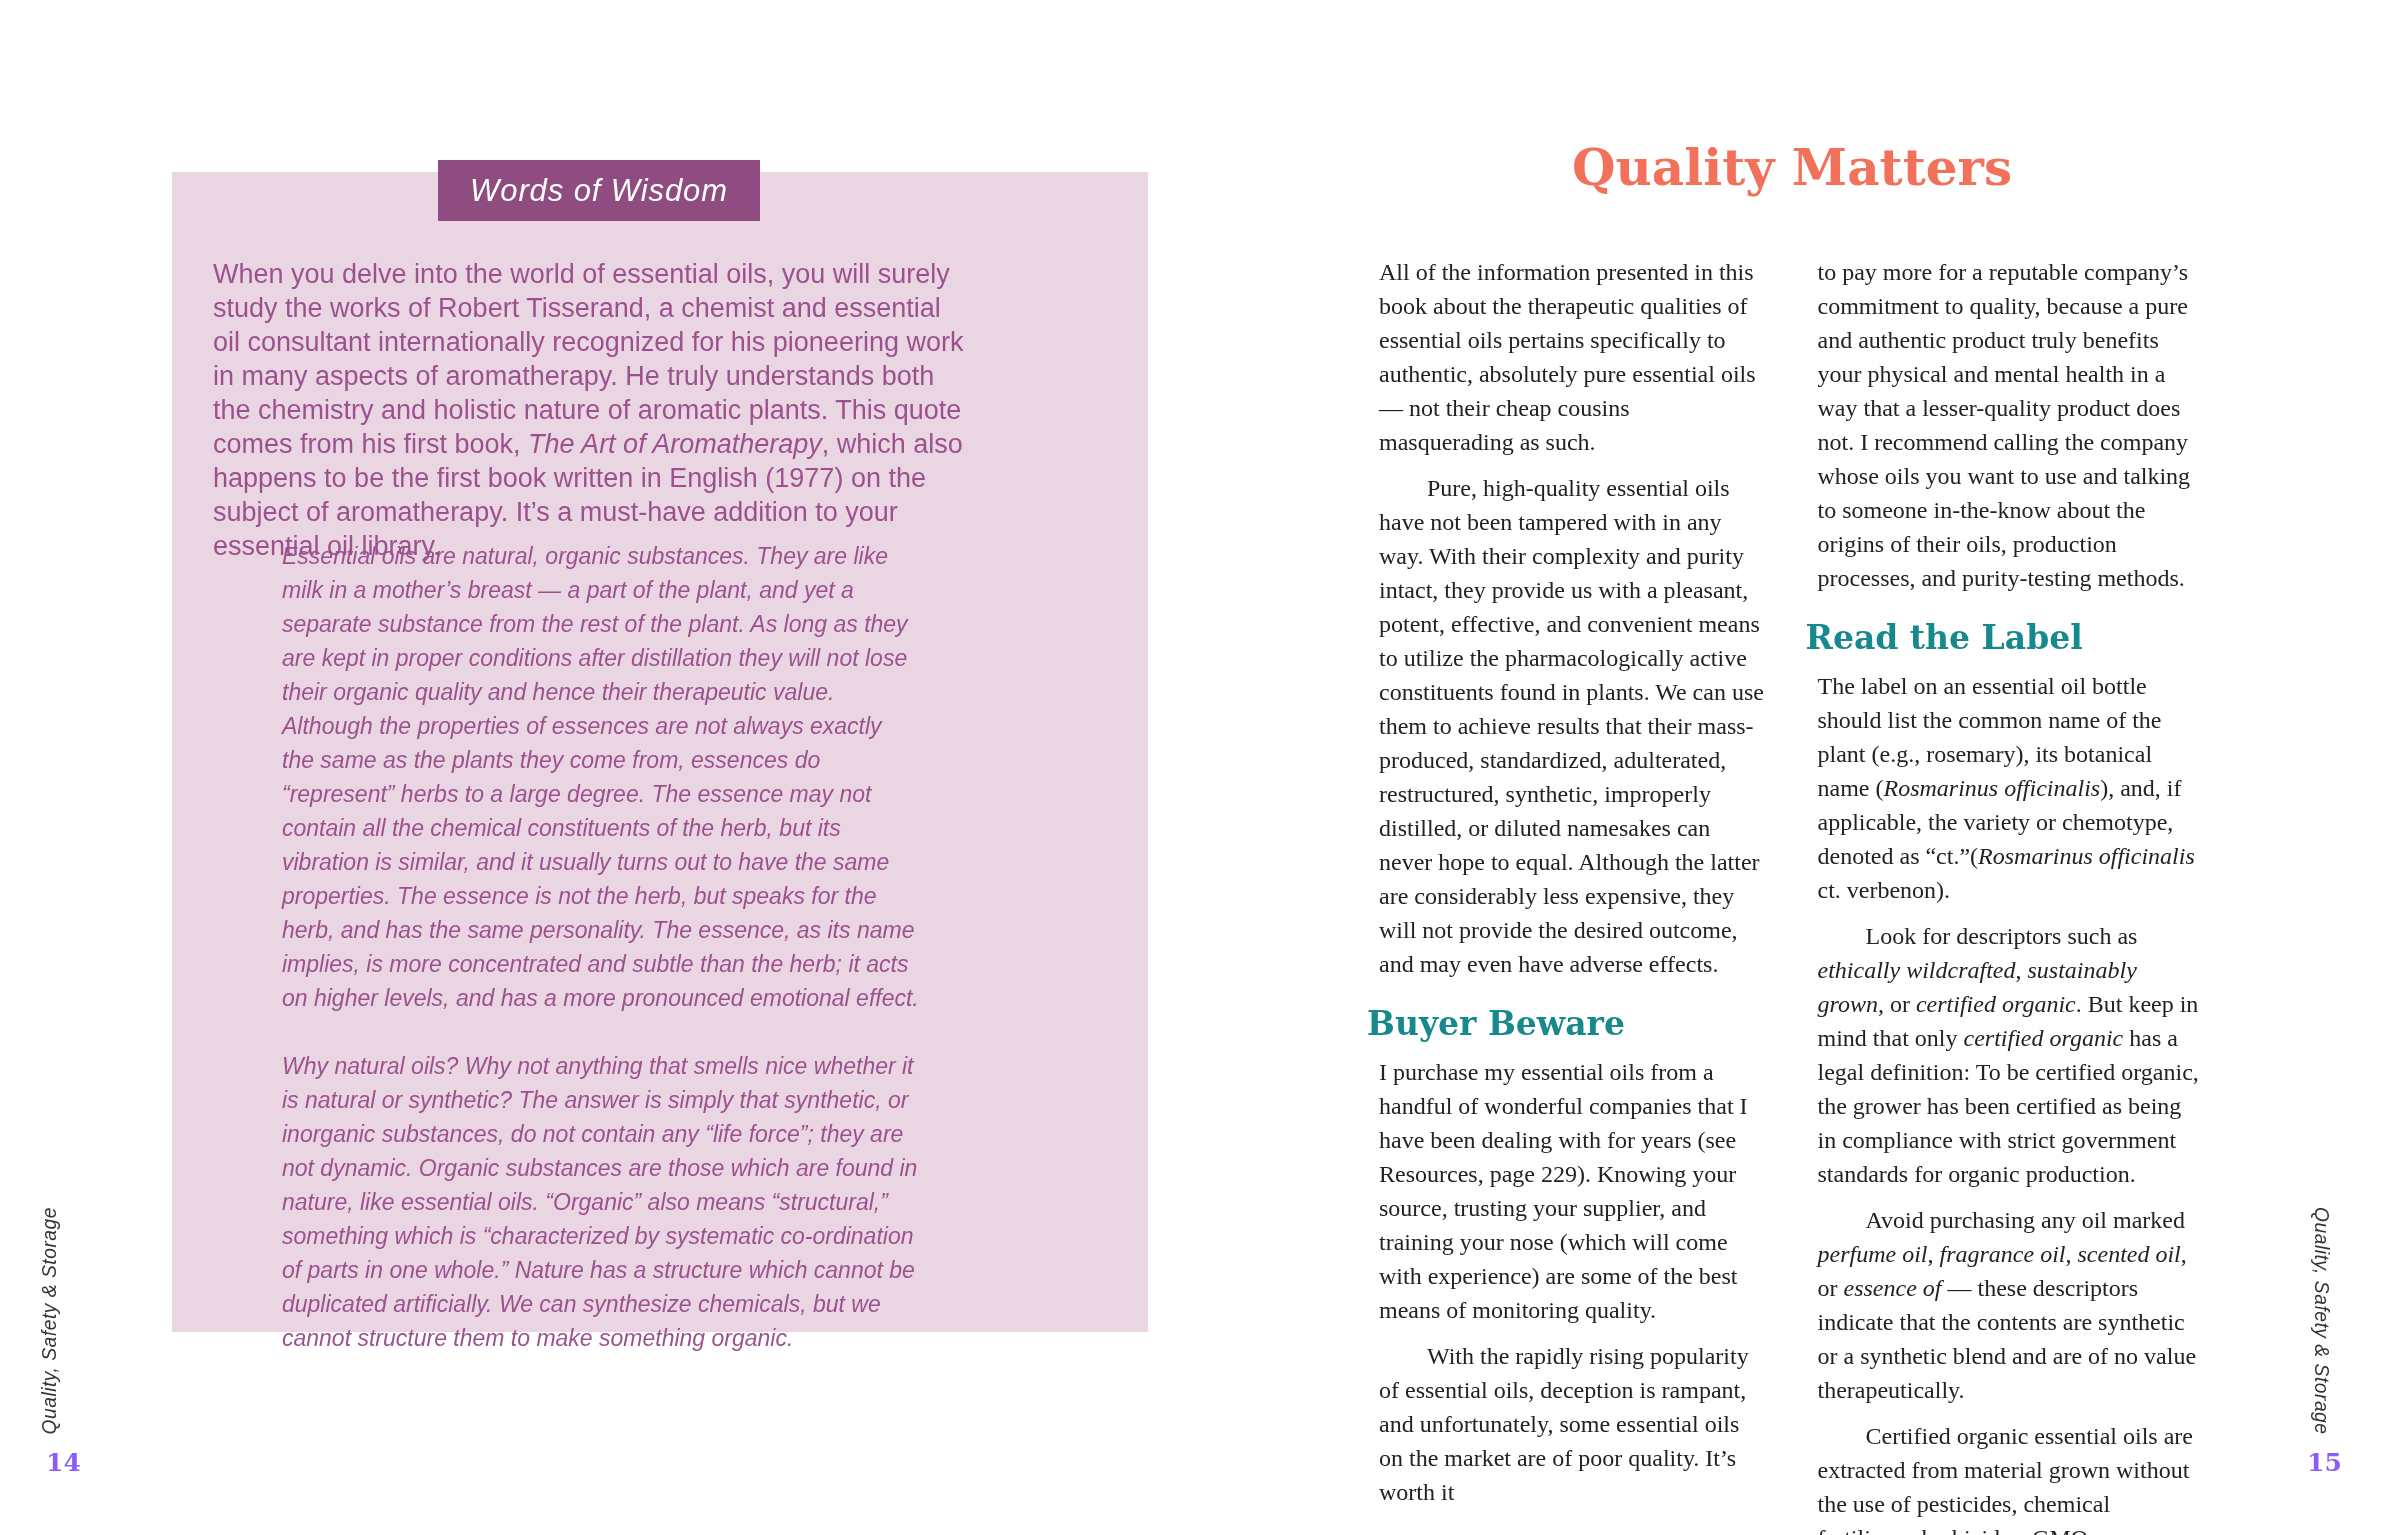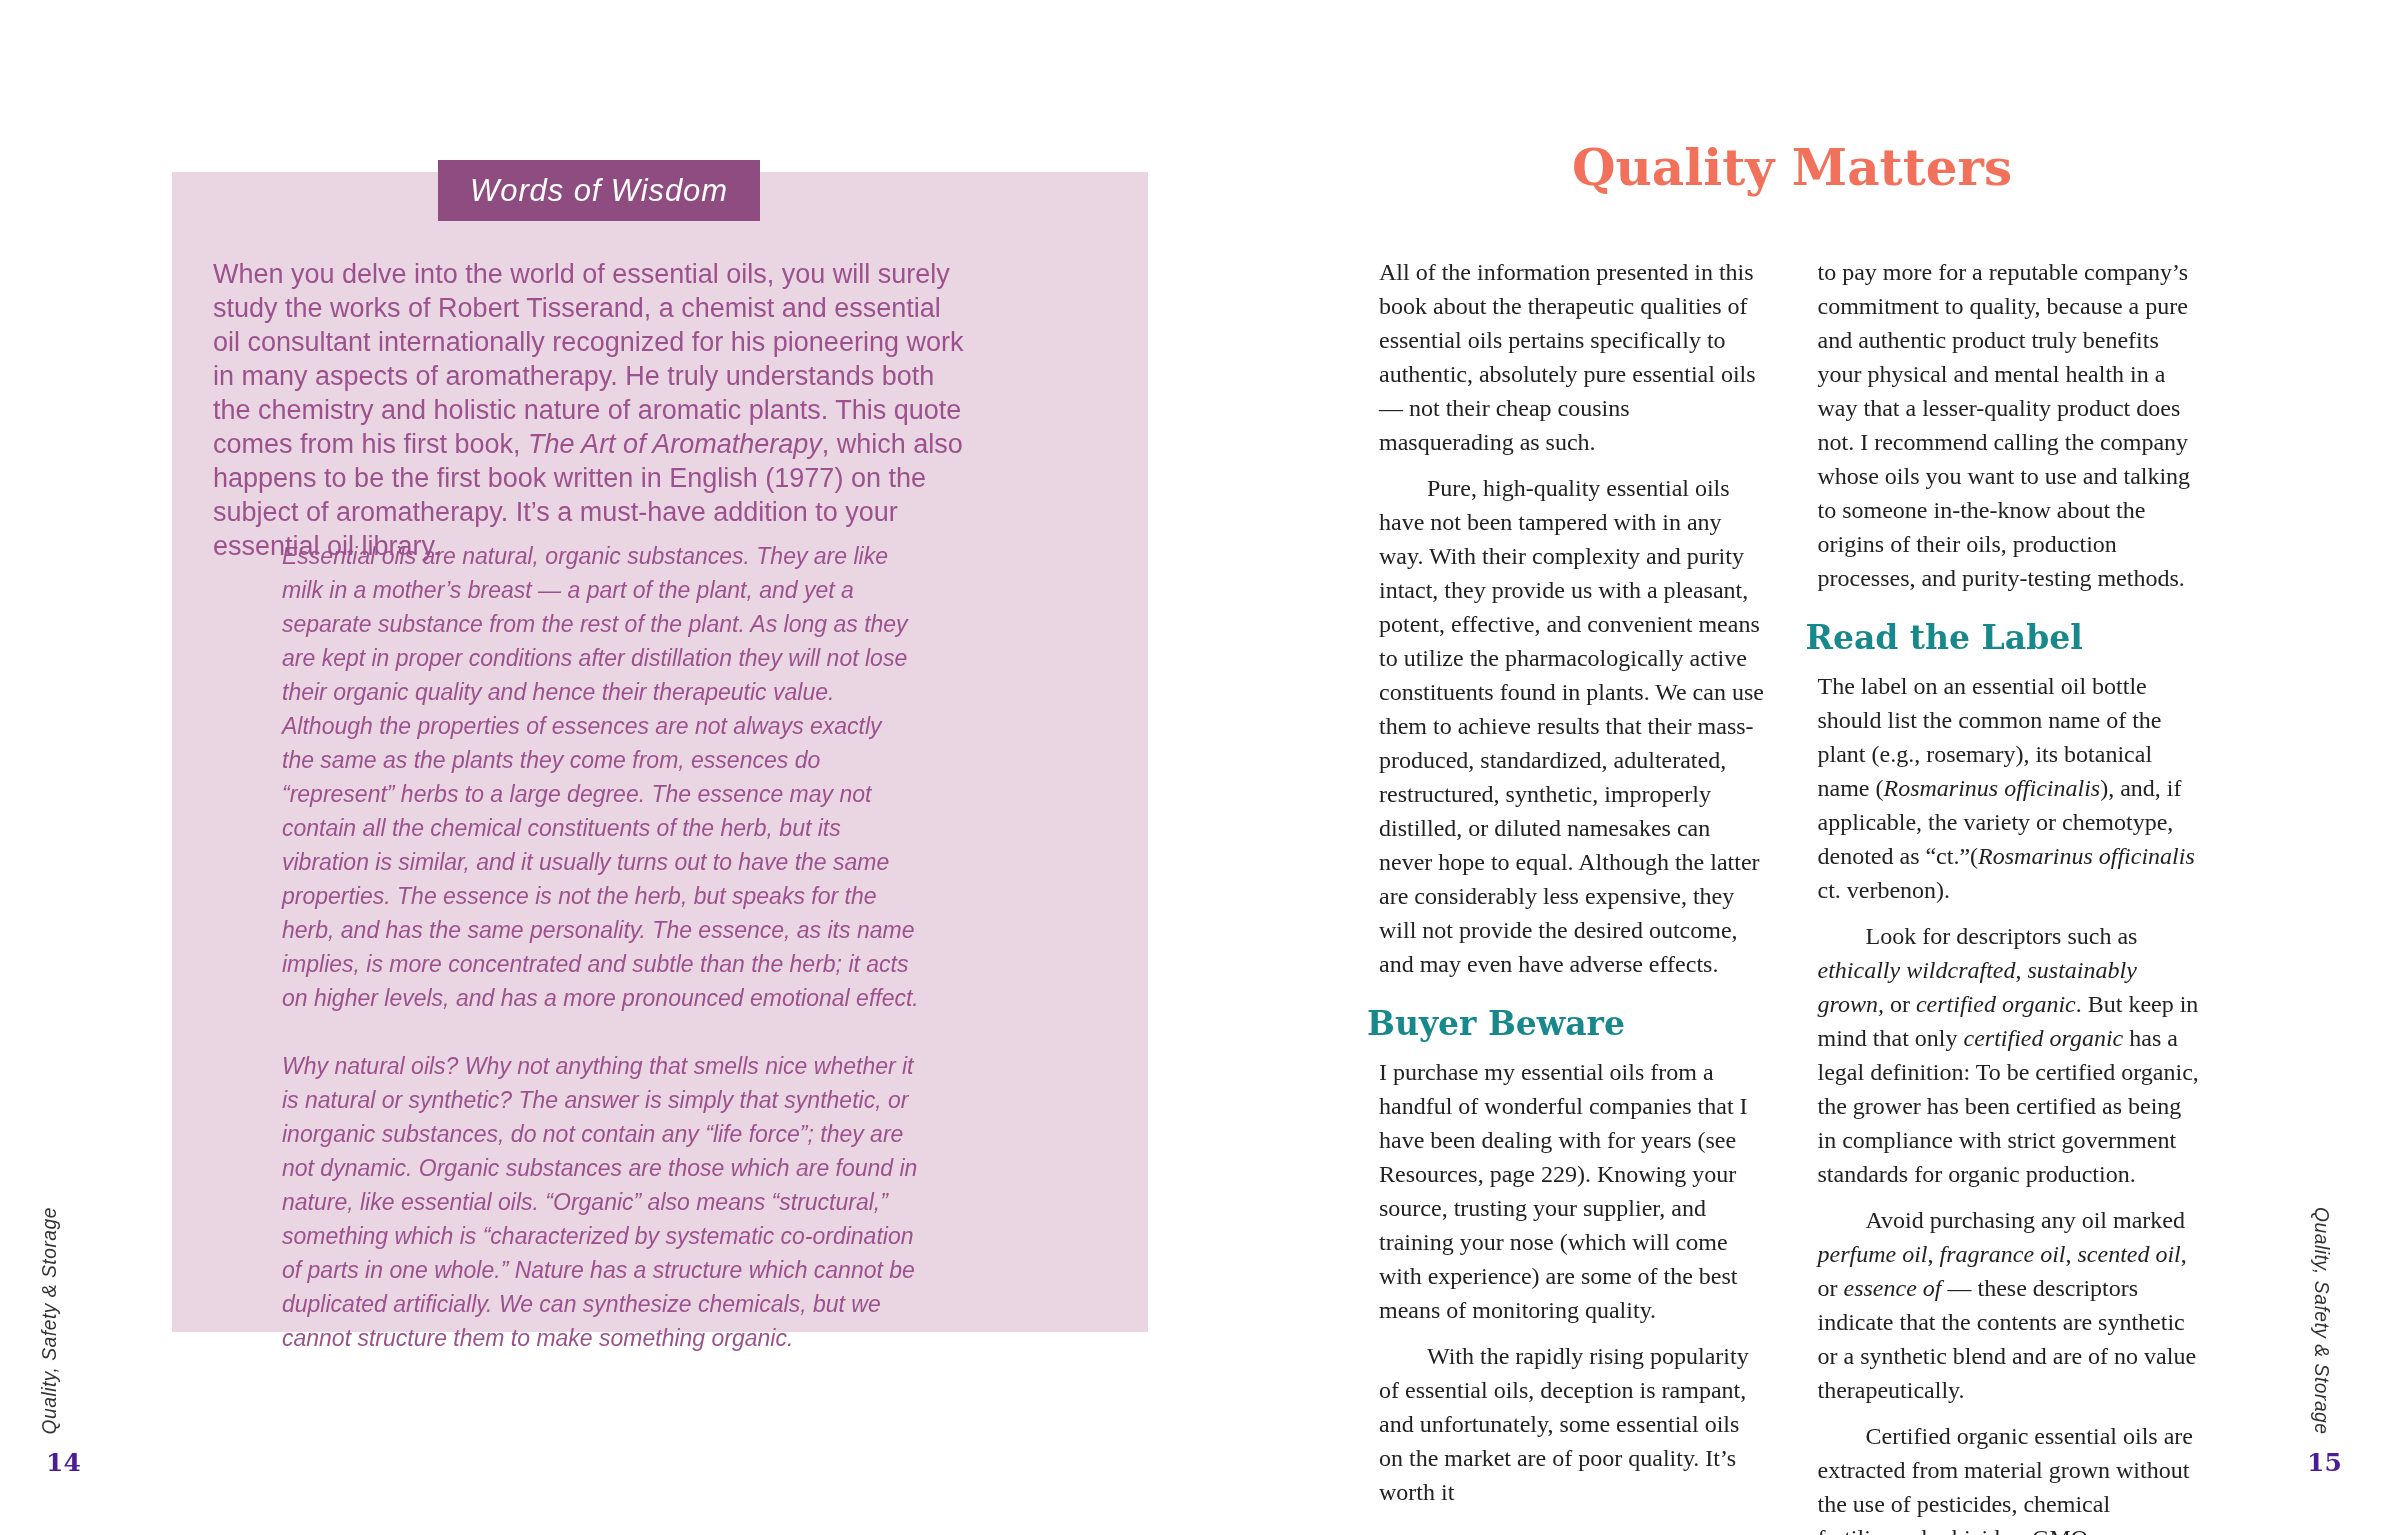--- a/index.html
+++ b/index.html
@@ -108,21 +108,21 @@
   }
   .vtext-right {
     left: 2310px; top: 1207px;
     writing-mode: vertical-rl;
   }
   .pagenum {
     position: absolute;
     font-family: "DejaVu Serif", serif;
     font-weight: bold;
     font-size: 25px;
-    color: #4c1d95;
+    color: #8b5cf6;
   }
   .pagenum-left { left: 46px; top: 1448px; }
   .pagenum-right { left: 2307px; top: 1448px; }
 </style>
 </head>
 <body>
 
 <div class="spread">
 
   <section>

